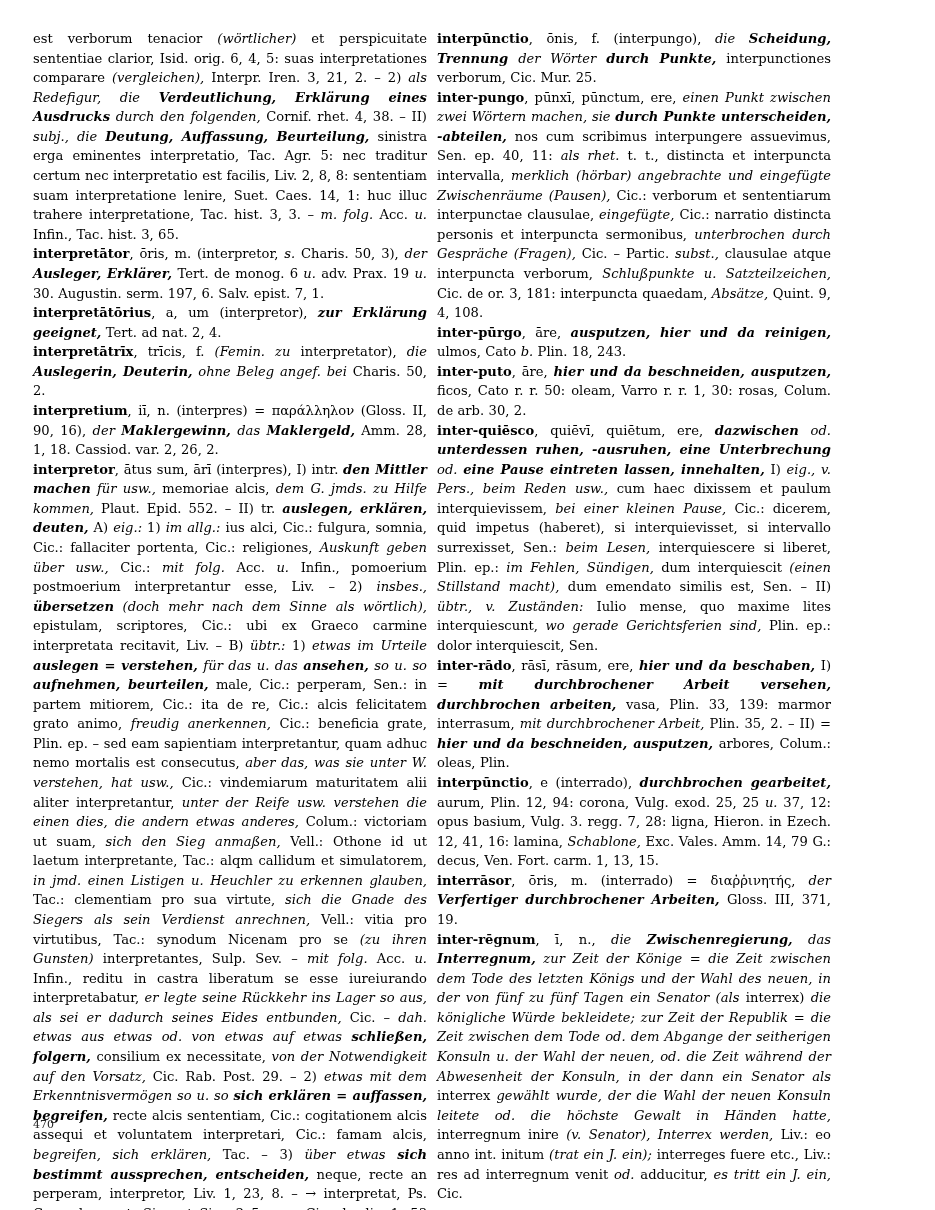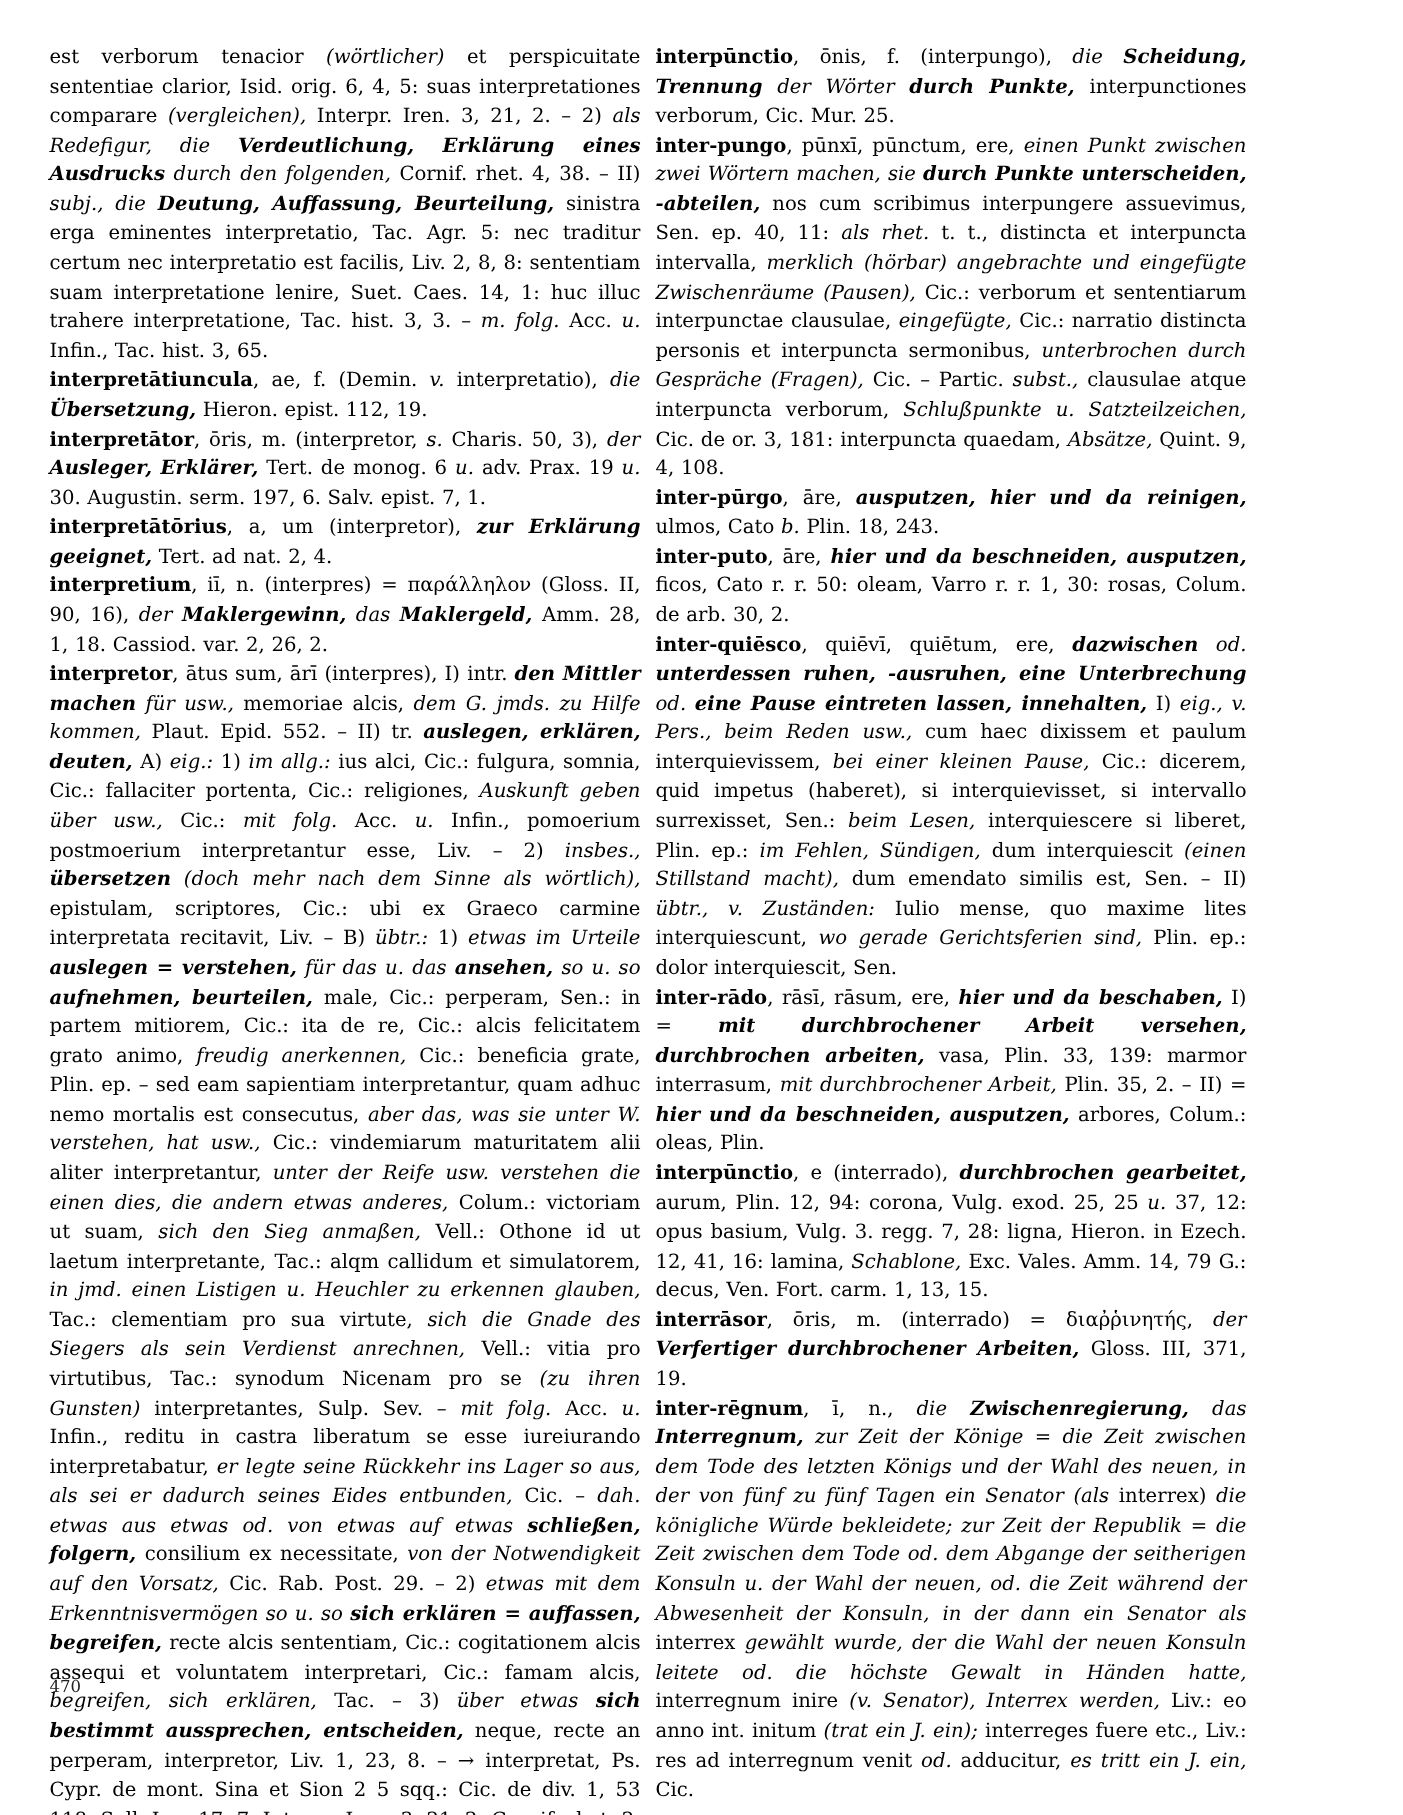--- a/index.html
+++ b/index.html
@@ -84,23 +84,23 @@
 </style>
 </head>
 <body>
 
 <div class="page">
 
   <div class="columns">
 
     <div class="col" id="left-col">
         <p class="entry">est verborum tenacior <i class="it">(wörtlicher)</i> et perspicuitate sententiae clarior, Isid. orig. 6, 4, 5: suas interpretationes comparare <i class="it">(vergleichen),</i> Interpr. Iren. 3, 21, 2. – 2) <i class="it">als Redefigur, die</i> <b class="de">Verdeutlichung, Erklärung eines Ausdrucks</b> <i class="it">durch den folgenden,</i> Cornif. rhet. 4, 38. – II) <i class="it">subj., die</i> <b class="de">Deutung, Auffassung, Beurteilung,</b> sinistra erga eminentes interpretatio, Tac. Agr. 5: nec traditur certum nec interpretatio est facilis, Liv. 2, 8, 8: sententiam suam interpretatione lenire, Suet. Caes. 14, 1: huc illuc trahere interpretatione, Tac. hist. 3, 3. – <i class="it">m. folg.</i> Acc. <i class="it">u.</i> Infin., Tac. hist. 3, 65.</p>
-        <p class="entry"><b class="hw">interpretātiuncula</b>, ae, f. (Demin. <i class="it">v.</i> interpretatio), <i class="it">die</i> <b class="de">Übersetzung,</b> Hieron. epist. 112, 19.</p>
         <p class="entry"><b class="hw">interpretātor</b>, ōris, m. (interpretor, <i class="it">s.</i> Charis. 50, 3), <i class="it">der</i> <b class="de">Ausleger, Erklärer,</b> Tert. de monog. 6 <i class="it">u.</i> adv. Prax. 19 <i class="it">u.</i> 30. Augustin. serm. 197, 6. Salv. epist. 7, 1.</p>
         <p class="entry"><b class="hw">interpretātōrius</b>, a, um (interpretor), <b class="de">zur Erklärung geeignet,</b> Tert. ad nat. 2, 4.</p>
+        <p class="entry"><b class="hw">interpretātrīx</b>, trīcis, f. <i class="it">(Femin. zu</i> interpretator), <i class="it">die</i> <b class="de">Auslegerin, Deuterin,</b> <i class="it">ohne Beleg angef. bei</i> Charis. 50, 2.</p>
         <p class="entry"><b class="hw">interpretium</b>, iī, n. (interpres) = <span class="gk">παράλληλον</span> (Gloss. II, 90, 16), <i class="it">der</i> <b class="de">Maklergewinn,</b> <i class="it">das</i> <b class="de">Maklergeld,</b> Amm. 28, 1, 18. Cassiod. var. 2, 26, 2.</p>
         <p class="entry"><b class="hw">interpretor</b>, ātus sum, ārī (interpres), I) intr. <b class="de">den Mittler machen</b> <i class="it">für usw.,</i> memoriae alcis, <i class="it">dem G. jmds. zu Hilfe kommen,</i> Plaut. Epid. 552. – II) tr. <b class="de">auslegen, erklären, deuten,</b> A) <i class="it">eig.:</i> 1) <i class="it">im allg.:</i> ius alci, Cic.: fulgura, somnia, Cic.: fallaciter portenta, Cic.: religiones, <i class="it">Auskunft geben über usw.,</i> Cic.: <i class="it">mit folg.</i> Acc. <i class="it">u.</i> Infin., pomoerium postmoerium interpretantur esse, Liv. – 2) <i class="it">insbes.,</i> <b class="de">übersetzen</b> <i class="it">(doch mehr nach dem Sinne als wörtlich),</i> epistulam, scriptores, Cic.: ubi ex Graeco carmine interpretata recitavit, Liv. – B) <i class="it">übtr.:</i> 1) <i class="it">etwas im Urteile</i> <b class="de">auslegen = verstehen,</b> <i class="it">für das u. das</i> <b class="de">ansehen,</b> <i class="it">so u. so</i> <b class="de">aufnehmen, beurteilen,</b> male, Cic.: perperam, Sen.: in partem mitiorem, Cic.: ita de re, Cic.: alcis felicitatem grato animo, <i class="it">freudig anerkennen,</i> Cic.: beneficia grate, Plin. ep. – sed eam sapientiam interpretantur, quam adhuc nemo mortalis est consecutus, <i class="it">aber das, was sie unter W. verstehen, hat usw.,</i> Cic.: vindemiarum maturitatem alii aliter interpretantur, <i class="it">unter der Reife usw. verstehen die einen dies, die andern etwas anderes,</i> Colum.: victoriam ut suam, <i class="it">sich den Sieg anmaßen,</i> Vell.: Othone id ut laetum interpretante, Tac.: alqm callidum et simulatorem, <i class="it">in jmd. einen Listigen u. Heuchler zu erkennen glauben,</i> Tac.: clementiam pro sua virtute, <i class="it">sich die Gnade des Siegers als sein Verdienst anrechnen,</i> Vell.: vitia pro virtutibus, Tac.: synodum Nicenam pro se <i class="it">(zu ihren Gunsten)</i> interpretantes, Sulp. Sev. – <i class="it">mit folg.</i> Acc. <i class="it">u.</i> Infin., reditu in castra liberatum se esse iureiurando interpretabatur, <i class="it">er legte seine Rückkehr ins Lager so aus, als sei er dadurch seines Eides entbunden,</i> Cic. – <i class="it">dah. etwas aus etwas od. von etwas auf etwas</i> <b class="de">schließen, folgern,</b> consilium ex necessitate, <i class="it">von der Notwendigkeit auf den Vorsatz,</i> Cic. Rab. Post. 29. – 2) <i class="it">etwas mit dem Erkenntnisvermögen so u. so</i> <b class="de">sich erklären = auffassen, begreifen,</b> recte alcis sententiam, Cic.: cogitationem alcis assequi et voluntatem interpretari, Cic.: famam alcis, <i class="it">begreifen, sich erklären,</i> Tac. – 3) <i class="it">über etwas</i> <b class="de">sich bestimmt aussprechen, entscheiden,</b> neque, recte an perperam, interpretor, Liv. 1, 23, 8. – →  interpretat, Ps. Cypr. de mont. Sina et Sion 2  5 sqq.:  Cic. de div. 1, 53  118. Sall. Iug. 17, 7. Interpr. Iren. 3, 21, 2:  Cornif. rhet. 2, 14. Paul. dig. 8, 2, 20. § 2. Amm. 23, 5, 7; 24, 6, 1  Lact. 4, 7, 7);  Partic. Perf.  Cic.  Sall. Iug. 17, 7.  Latin. restit. part. 2. p. 676 sq.  de Latin. vett. ICt. p. 334.   interpretarier, Pacuv. tr. 151.</p>
       </div>
 
     <div class="col" id="right-col">
         <p class="entry"><b class="hw">interpūnctio</b>, ōnis, f. (interpungo), <i class="it">die</i> <b class="de">Scheidung, Trennung</b> <i class="it">der Wörter</i> <b class="de">durch Punkte,</b> interpunctiones verborum, Cic. Mur. 25.</p>
         <p class="entry"><b class="hw">inter-pungo</b>, pūnxī, pūnctum, ere, <i class="it">einen Punkt zwischen zwei Wörtern machen, sie</i> <b class="de">durch Punkte unterscheiden, -abteilen,</b> nos cum scribimus interpungere assuevimus, Sen. ep. 40, 11: <i class="it">als rhet.</i> t. t., distincta et interpuncta intervalla, <i class="it">merklich (hörbar) angebrachte und eingefügte Zwischenräume (Pausen),</i> Cic.: verborum et sententiarum interpunctae clausulae, <i class="it">eingefügte,</i> Cic.: narratio distincta personis et interpuncta sermonibus, <i class="it">unterbrochen durch Gespräche (Fragen),</i> Cic. – Partic. <i class="it">subst.,</i> clausulae atque interpuncta verborum, <i class="it">Schlußpunkte u. Satzteilzeichen,</i> Cic. de or. 3, 181: interpuncta quaedam, <i class="it">Absätze,</i> Quint. 9, 4, 108.</p>
         <p class="entry"><b class="hw">inter-pūrgo</b>, āre, <b class="de">ausputzen, hier und da reinigen,</b> ulmos, Cato <i class="it">b.</i> Plin. 18, 243.</p>
         <p class="entry"><b class="hw">inter-puto</b>, āre, <b class="de">hier und da beschneiden, ausputzen,</b> ficos, Cato r. r. 50: oleam, Varro r. r. 1, 30: rosas, Colum. de arb. 30, 2.</p>
         <p class="entry"><b class="hw">inter-quiēsco</b>, quiēvī, quiētum, ere, <b class="de">dazwischen</b> <i class="it">od.</i> <b class="de">unterdessen ruhen, -ausruhen, eine Unterbrechung</b> <i class="it">od.</i> <b class="de">eine Pause eintreten lassen, innehalten,</b> I) <i class="it">eig., v. Pers., beim Reden usw.,</i> cum haec dixissem et paulum interquievissem, <i class="it">bei einer kleinen Pause,</i> Cic.: dicerem, quid impetus (haberet), si interquievisset, si intervallo surrexisset, Sen.: <i class="it">beim Lesen,</i> interquiescere si liberet, Plin. ep.: <i class="it">im Fehlen, Sündigen,</i> dum interquiescit <i class="it">(einen Stillstand macht),</i> dum emendato similis est, Sen. – II) <i class="it">übtr., v. Zuständen:</i> Iulio mense, quo maxime lites interquiescunt, <i class="it">wo gerade Gerichtsferien sind,</i> Plin. ep.: dolor interquiescit, Sen.</p>

